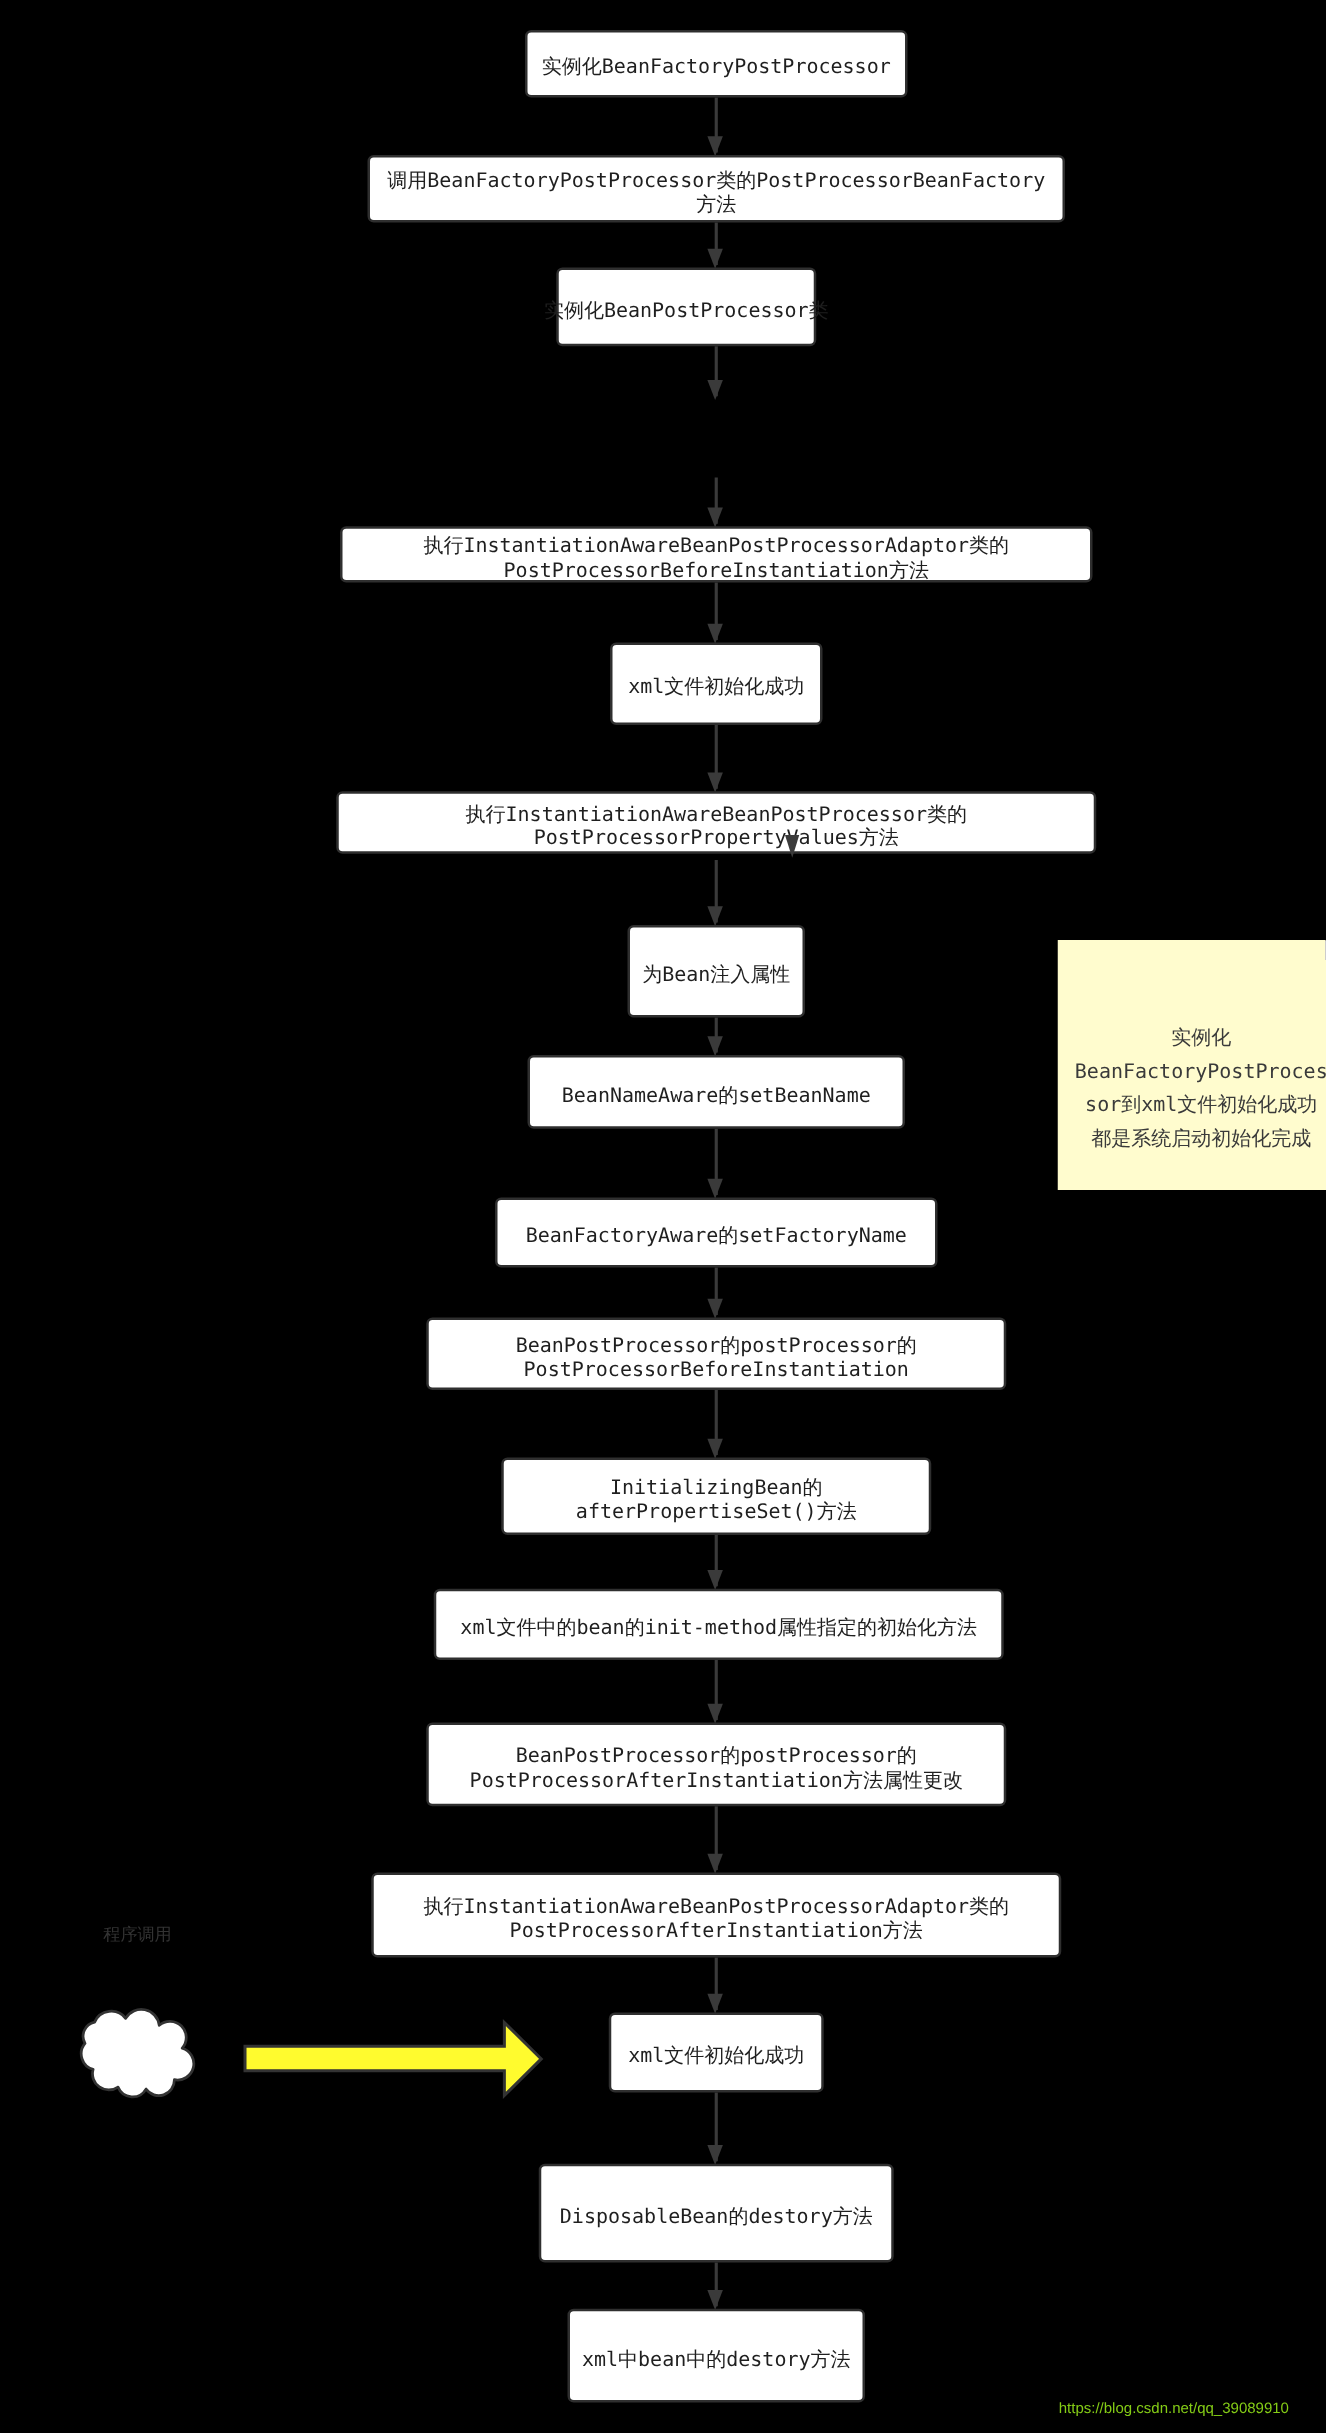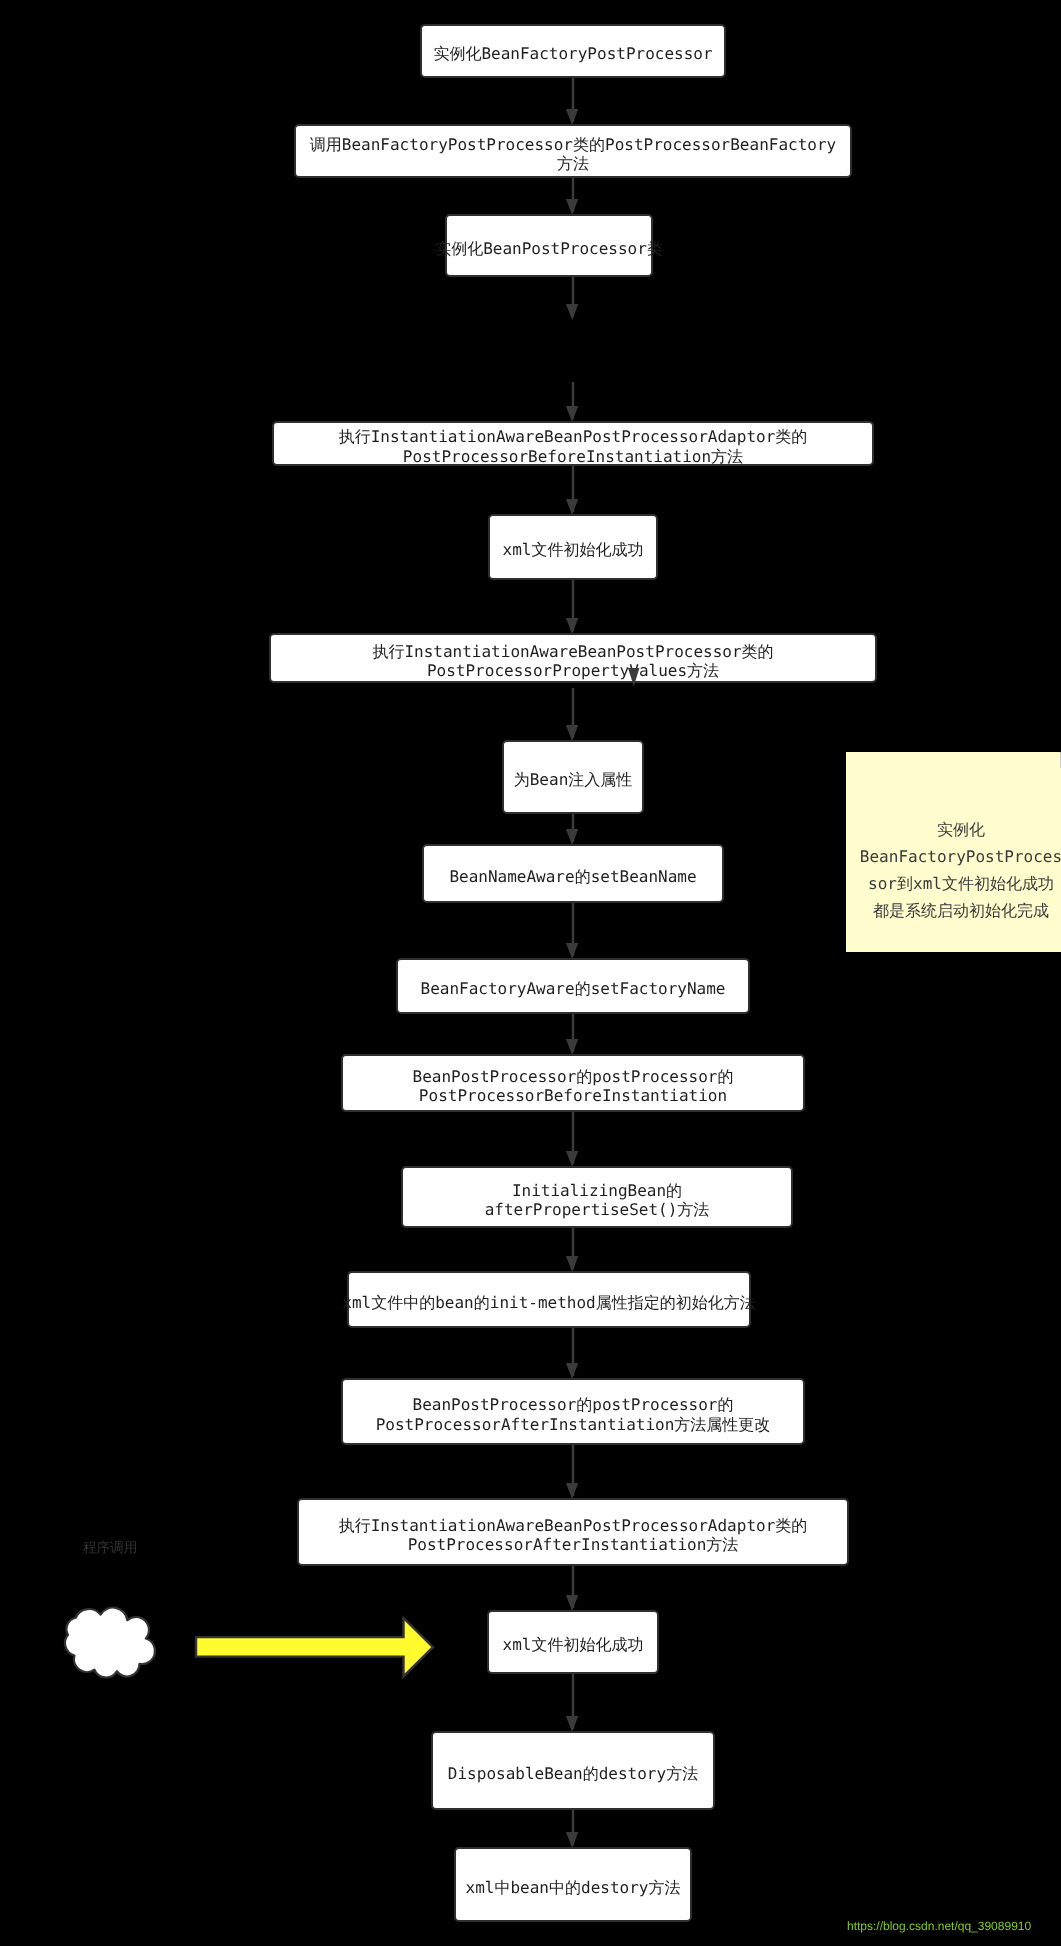--- a/index.html
+++ b/index.html
@@ -131,25 +131,25 @@
 <div class="node" style="left:382px;top:844px;width:302px;height:59px">
       <div class="lbl">BeanNameAware的setBeanName</div>
     </div>
 <div class="node" style="left:356px;top:958px;width:354px;height:56px">
       <div class="lbl">BeanFactoryAware的setFactoryName</div>
     </div>
 <div class="node" style="left:301px;top:1054px;width:464px;height:58px">
       <div class="lbl">BeanPostProcessor的postProcessor的
 PostProcessorBeforeInstantiation</div>
     </div>
-<div class="node" style="left:361px;top:1166px;width:392px;height:62px">
+<div class="node" style="left:361px;top:1166px;width:344px;height:62px">
       <div class="lbl">InitializingBean的
 afterPropertiseSet()方法</div>
     </div>
-<div class="node" style="left:307px;top:1271px;width:404px;height:57px">
+<div class="node" style="left:307px;top:1271px;width:456px;height:57px">
       <div class="lbl">xml文件中的bean的init-method属性指定的初始化方法</div>
     </div>
 <div class="node" style="left:301px;top:1378px;width:464px;height:67px">
       <div class="lbl">BeanPostProcessor的postProcessor的
 PostProcessorAfterInstantiation方法属性更改</div>
     </div>
 <div class="node" style="left:257px;top:1498px;width:552px;height:68px">
       <div class="lbl">执行InstantiationAwareBeanPostProcessorAdaptor类的
 PostProcessorAfterInstantiation方法</div>
     </div>

